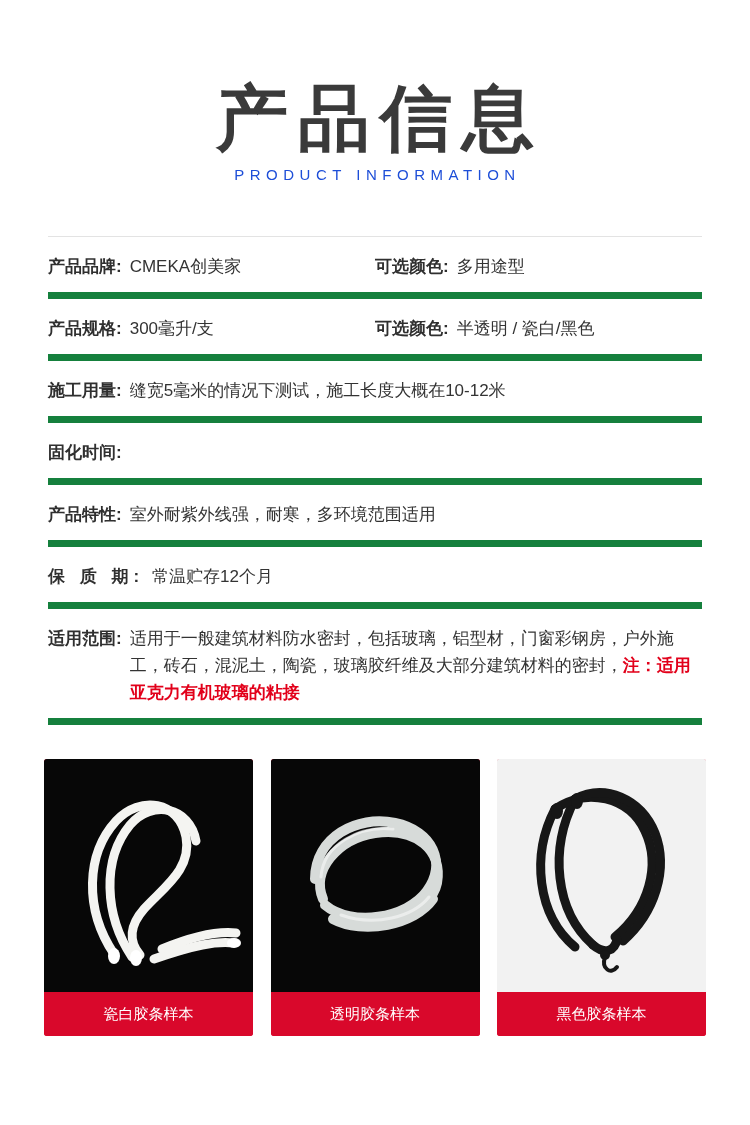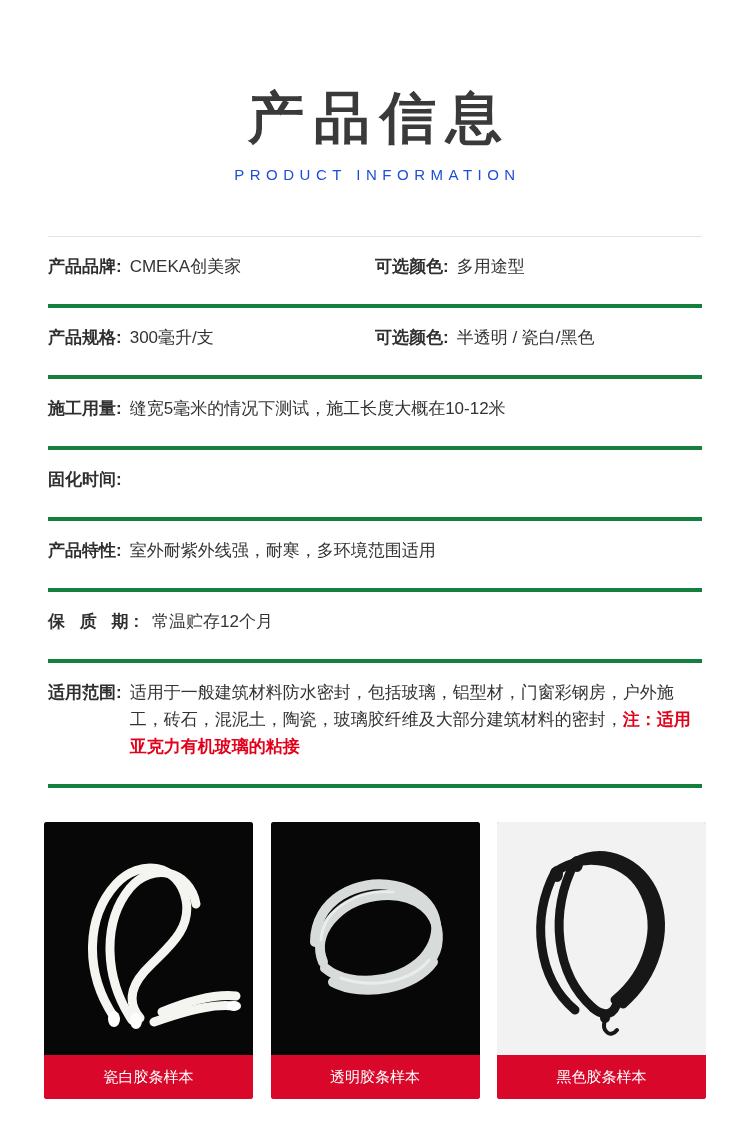--- a/index.html
+++ b/index.html
@@ -16,21 +16,21 @@
     background: #ffffff;
     overflow: hidden;
   }
 
   
   .header {
     padding-top: 82px;
     text-align: center;
   }
   .header-title {
-    font-size: 56px;
+    font-size: 72px;
     line-height: 72px;
     letter-spacing: 10px;
     font-weight: bold;
     color: #3a3a3a;
     text-indent: 10px;
   }
   .header-sub {
     margin-top: 12px;
     font-size: 15px;
     letter-spacing: 5.5px;
@@ -39,22 +39,22 @@
   }
 
   
   .spec {
     margin: 53px 48px 0 48px;
     width: 654px;
   }
   .spec-row {
     display: flex;
     align-items: flex-end;
-    border-bottom: 4px solid #15803d;
-    padding: 16px 0 24px 0;
+    border-bottom: 7px solid #15803d;
+    padding: 16px 0 12px 0;
   }
   .spec-row.first {
     border-top: 1px solid #e3e3e3;
   }
   .spec-cell {
     display: flex;
     align-items: flex-start;
   }
   .spec-cell.half { width: 50%; }
   .spec-cell.full { width: 100%; }

